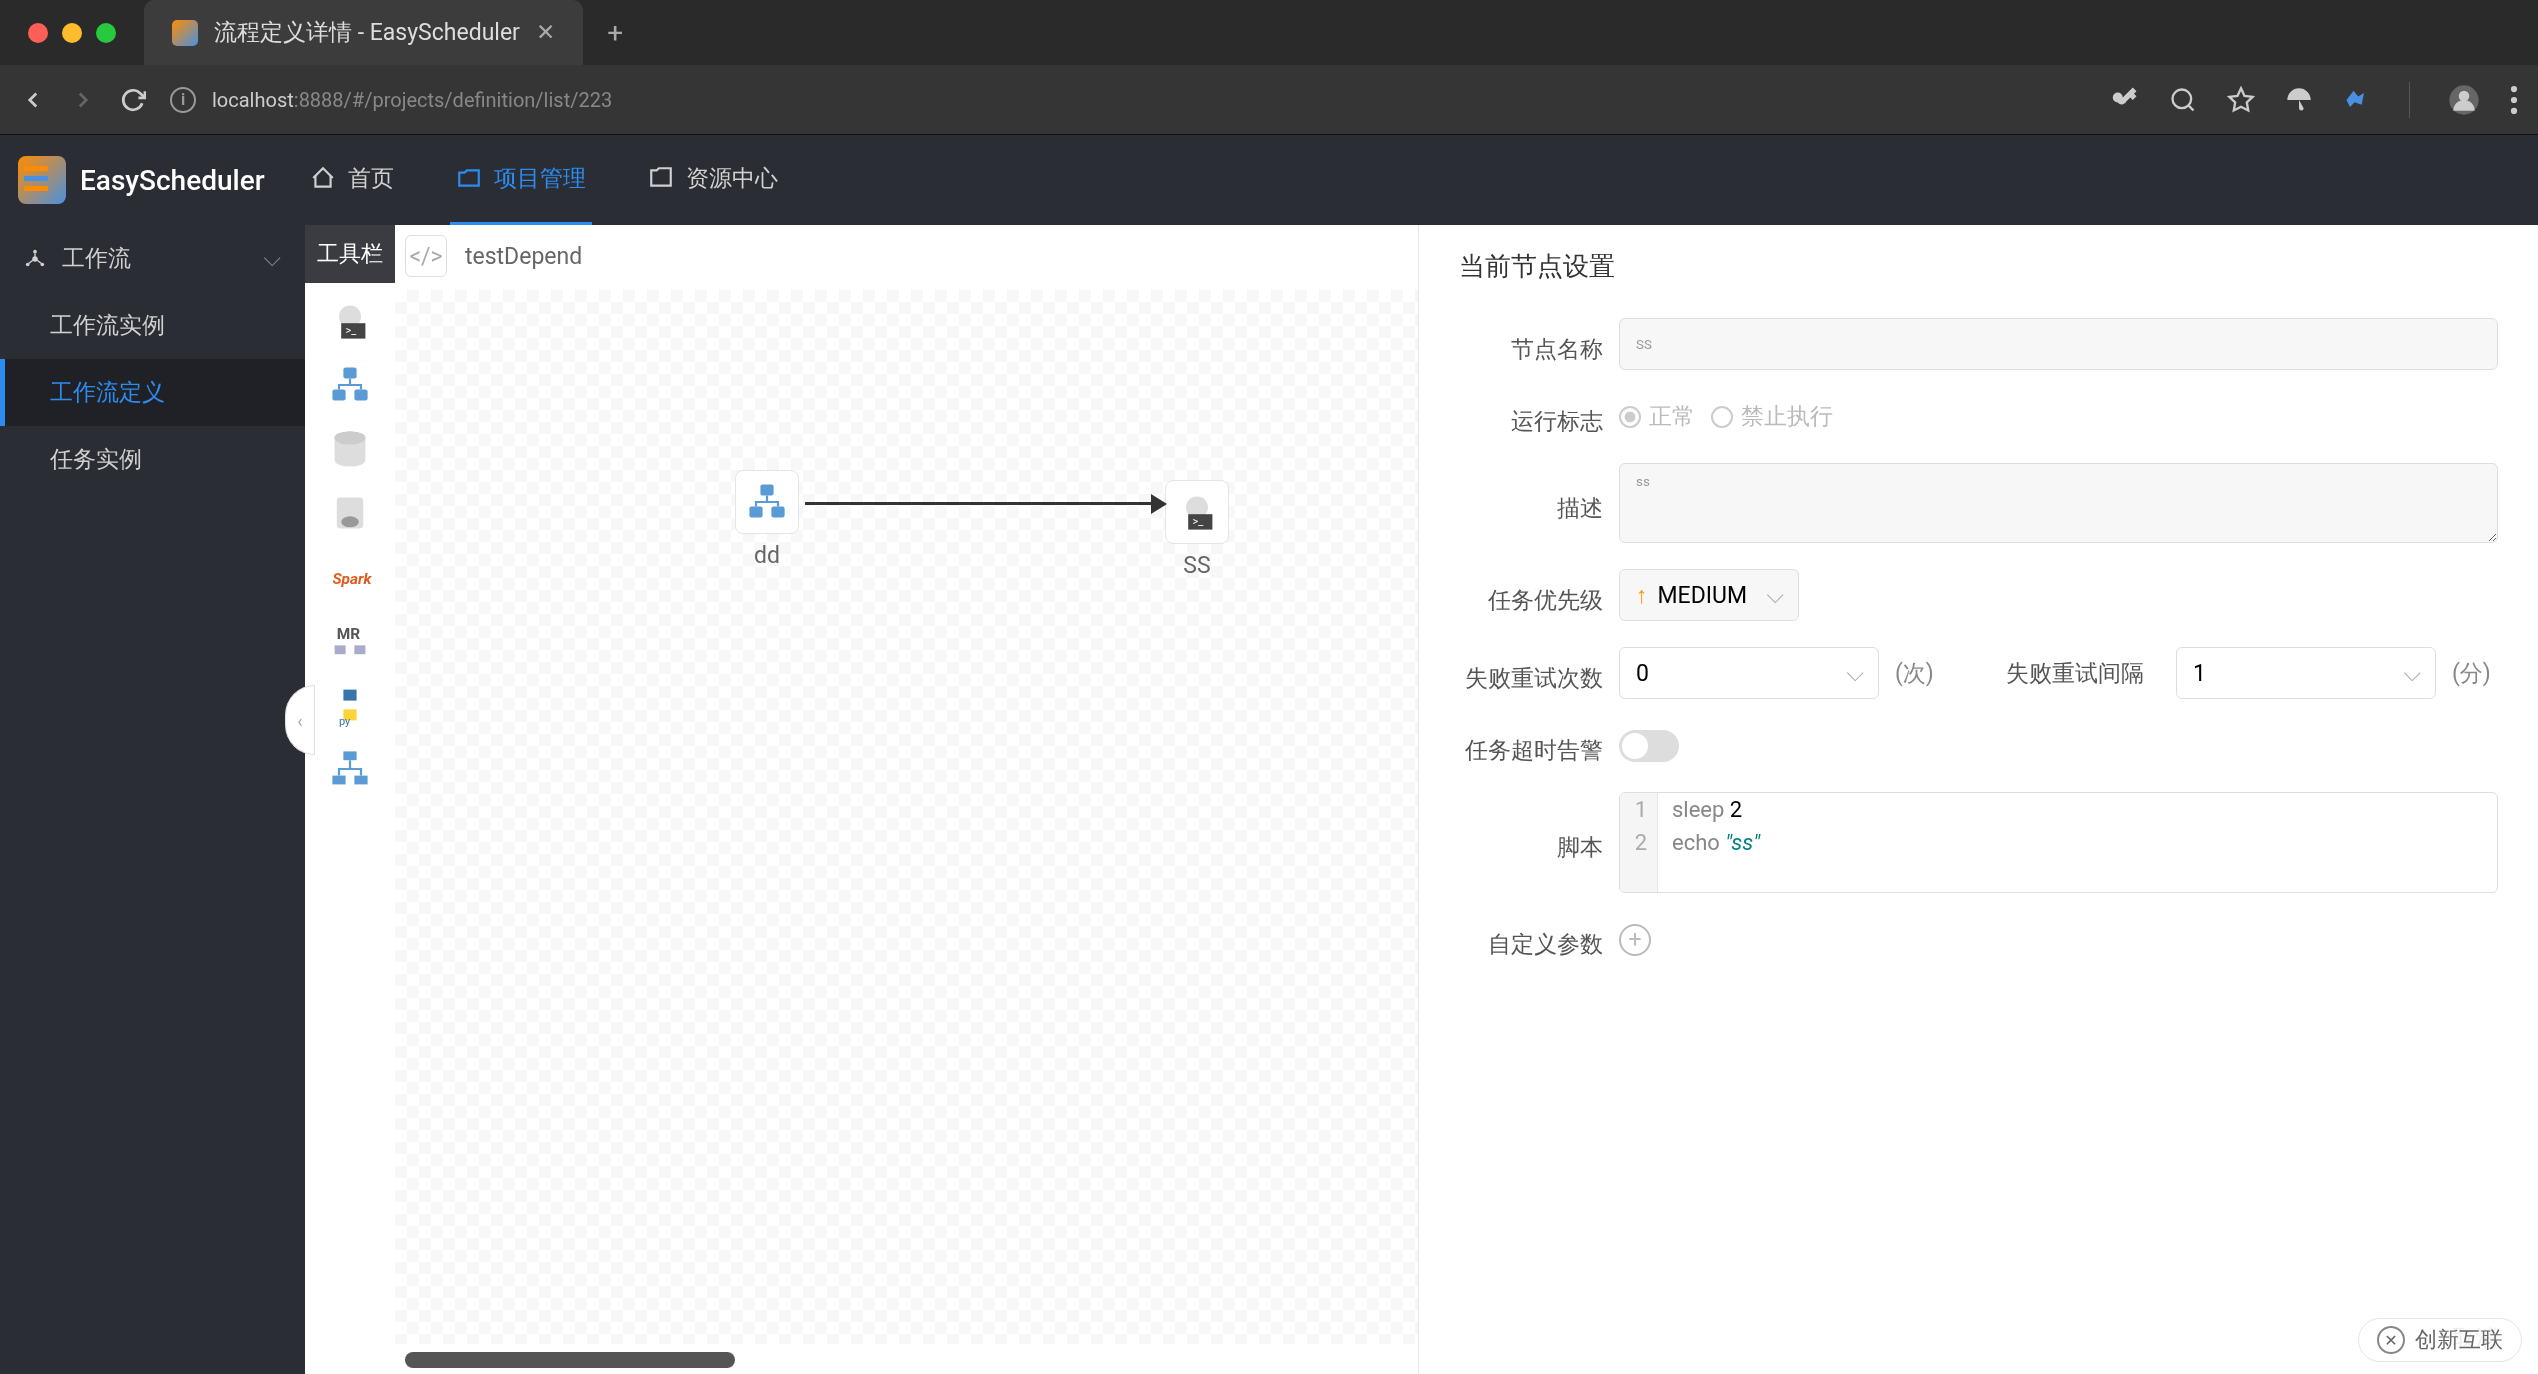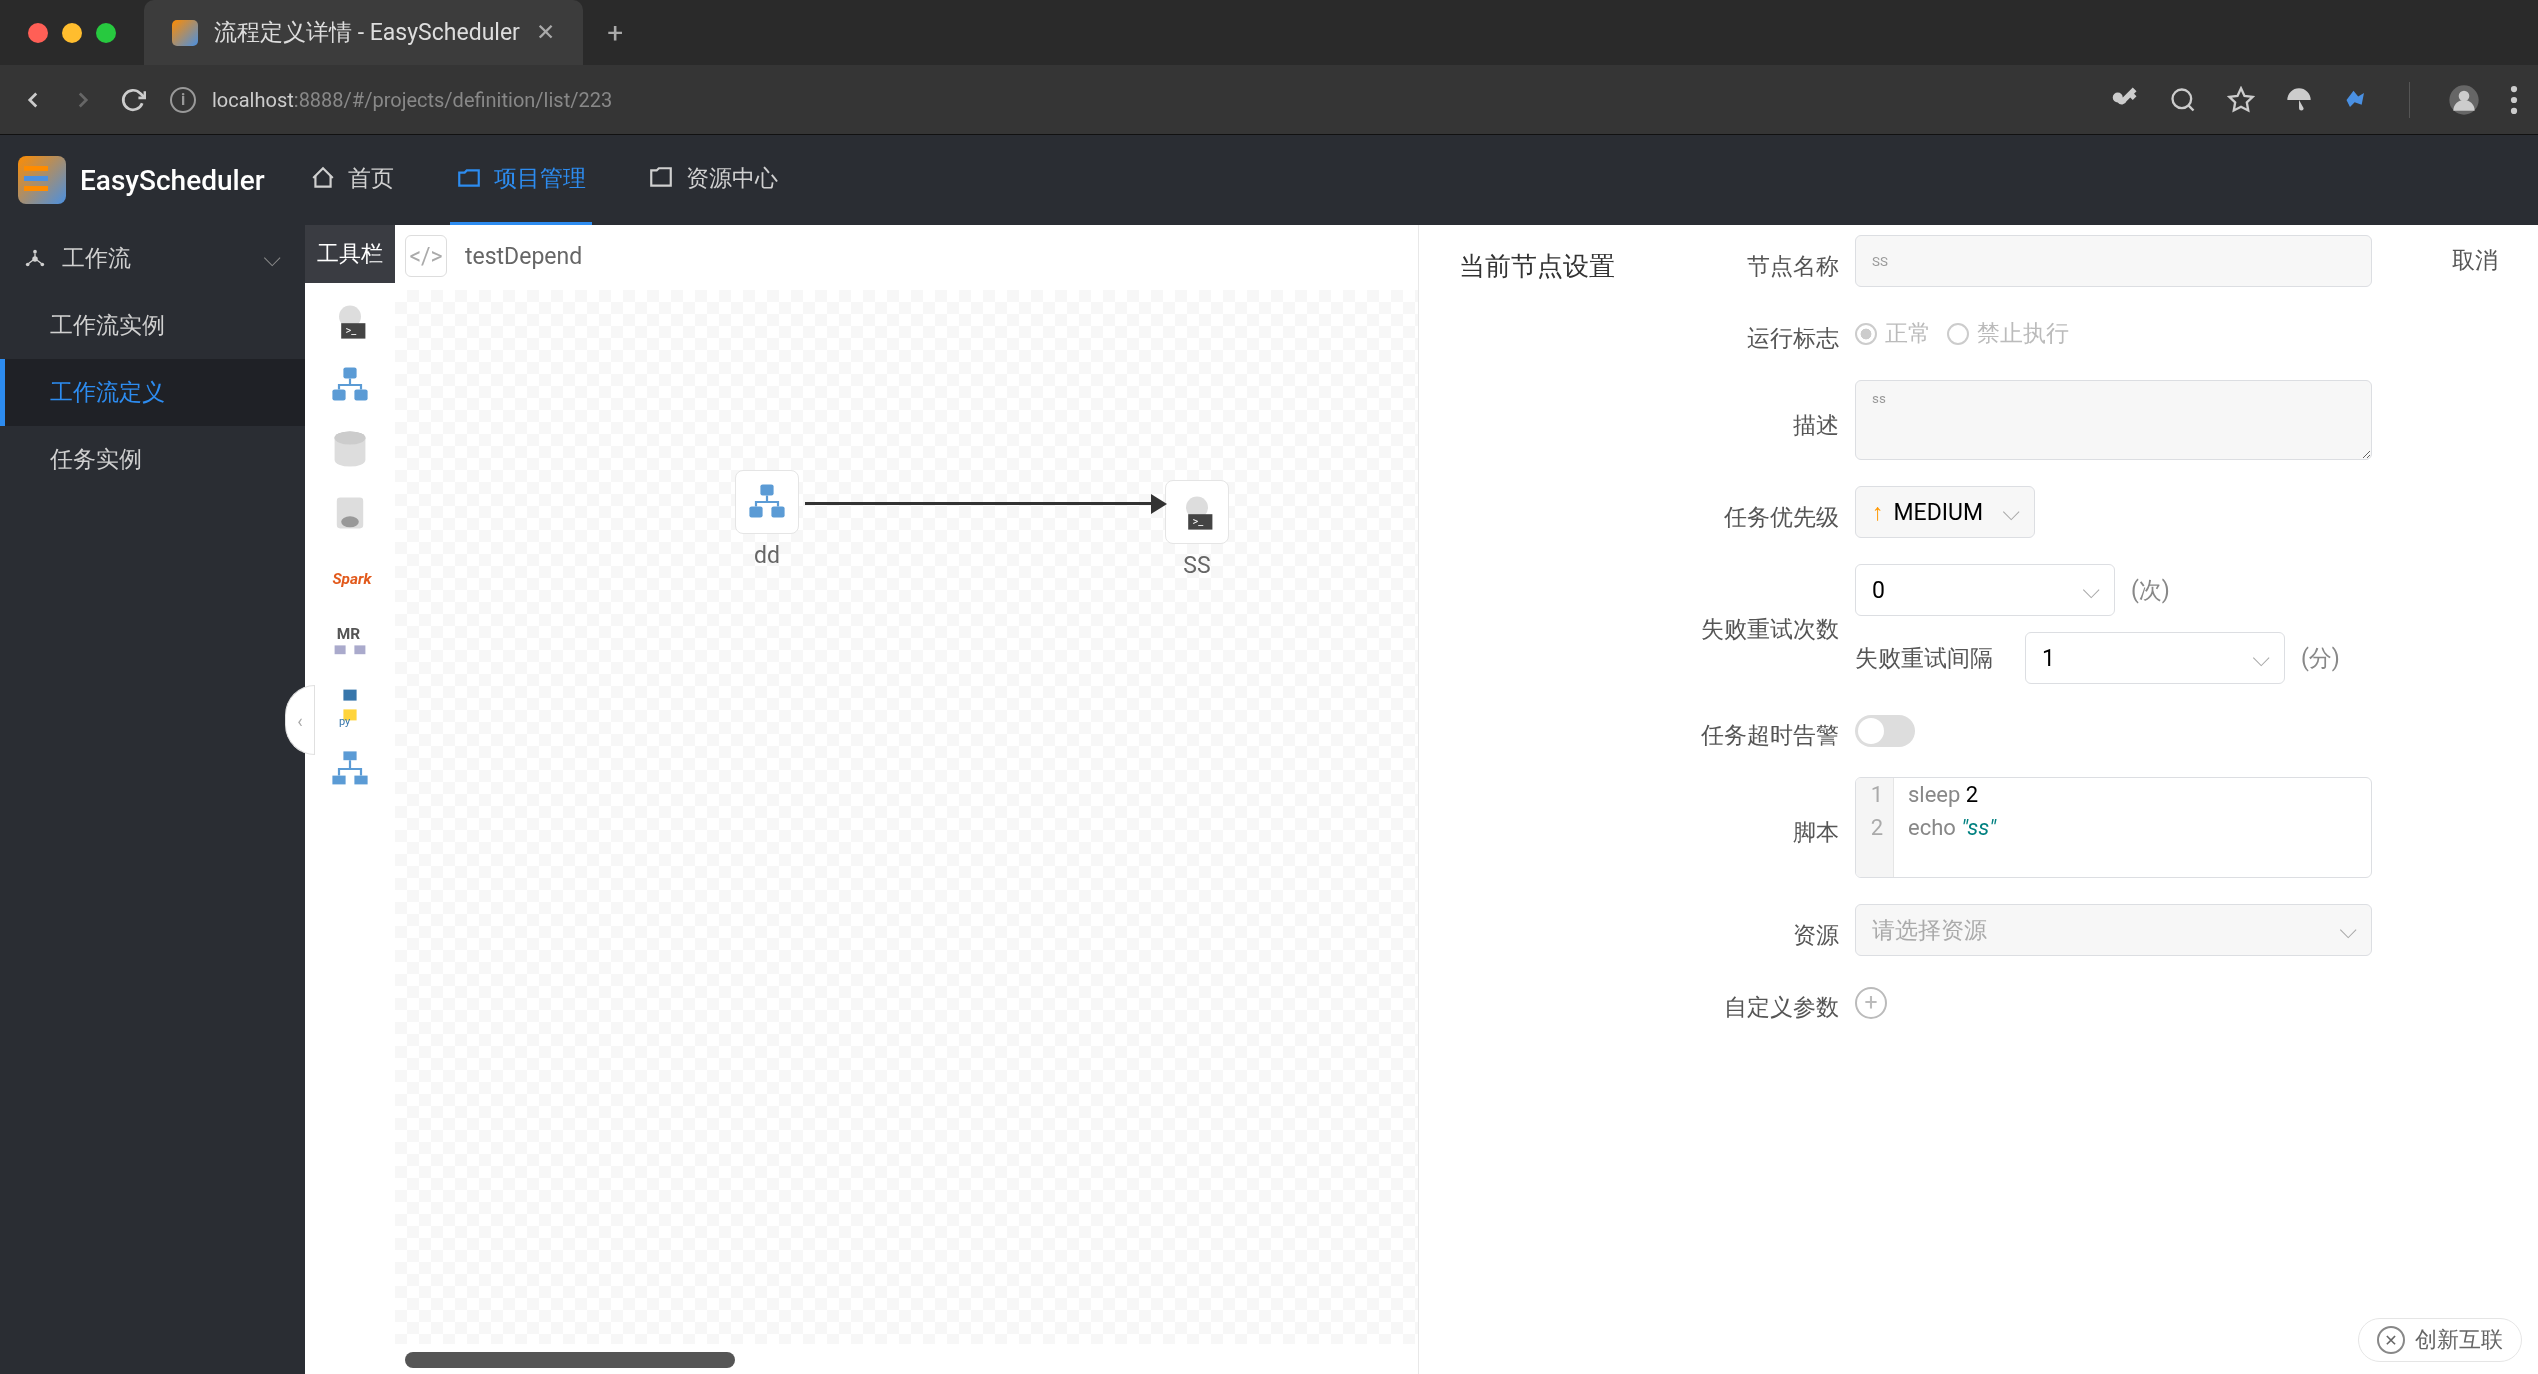--- a/index.html
+++ b/index.html
@@ -62,21 +62,21 @@
 .node{position:absolute;display:flex;flex-direction:column;align-items:center;gap:8px}
 .node-ic{width:64px;height:64px;background:#fff;border:1px solid #e5e5e5;border-radius:8px;display:flex;align-items:center;justify-content:center}
 .arrow-line{position:absolute;height:3px;background:#333}
 .arrow-head{position:absolute;width:0;height:0;border-left:16px solid #333;border-top:10px solid transparent;border-bottom:10px solid transparent}
 
 .hscroll{position:absolute;bottom:6px;left:100px;width:330px;height:16px;background:#555;border-radius:8px}
 
 .collapse-handle{position:absolute;left:-20px;top:460px;width:30px;height:70px;background:#fff;border:1px solid #e0e0e0;border-radius:30px 0 0 30px;display:flex;align-items:center;justify-content:center;color:#aaa;font-size:18px}
 
 
-.panel{width:1120px;background:#fff;border-left:1px solid #e8e8e8;display:flex;}
+.panel{width:1120px;background:#fff;border-left:1px solid #e8e8e8;display:flex;flex-direction:column}
 .panel-title{padding:24px 40px;font-size:26px;color:#333}
 .panel-body{flex:1;overflow-y:auto;padding:10px 40px}
 .frow{display:flex;align-items:center;margin-bottom:26px}
 .flabel{width:160px;text-align:right;color:#555;padding-right:16px;padding-top:10px}
 .fctrl{flex:1;display:flex;align-items:center;gap:16px;flex-wrap:wrap}
 .inp{width:100%;height:52px;border:1px solid #dcdee2;border-radius:6px;padding:0 16px;background:#f7f7f7;color:#999}
 .ta{width:100%;height:80px;border:1px solid #dcdee2;border-radius:6px;padding:10px 16px;background:#f7f7f7;color:#999;resize:both}
 .radio{display:flex;align-items:center;gap:8px;color:#bbb}
 .radio-dot{width:22px;height:22px;border:2px solid #ccc;border-radius:50%}
 .sel{height:52px;border:1px solid #dcdee2;border-radius:6px;padding:0 40px 0 16px;background:#fff;display:flex;align-items:center;gap:10px;position:relative;min-width:180px}
@@ -410,28 +410,20 @@
                 <div class="codetxt"><span class="kw">echo </span><span class="str">"ss"</span></div>
               </div>
             <div class="code-line">
                 <div class="gutter">&nbsp;</div>
                 <div class="codetxt">&nbsp;</div>
               </div>
           </div>
         </div>
       </div>
       <div class="frow">
-        <div class="flabel">资源</div>
-        <div class="fctrl">
-          <div class="sel" style="width:100%;background:#f7f7f7;color:#aaa">
-            <span>请选择资源</span>
-          </div>
-        </div>
-      </div>
-      <div class="frow">
         <div class="flabel">自定义参数</div>
         <div class="fctrl">
             <div class="plusbtn">+</div>
           </div>
       </div>
     </div>
     <div class="panel-footer">
       <span class="btn-cancel">取消</span>
     </div>
   </div>

